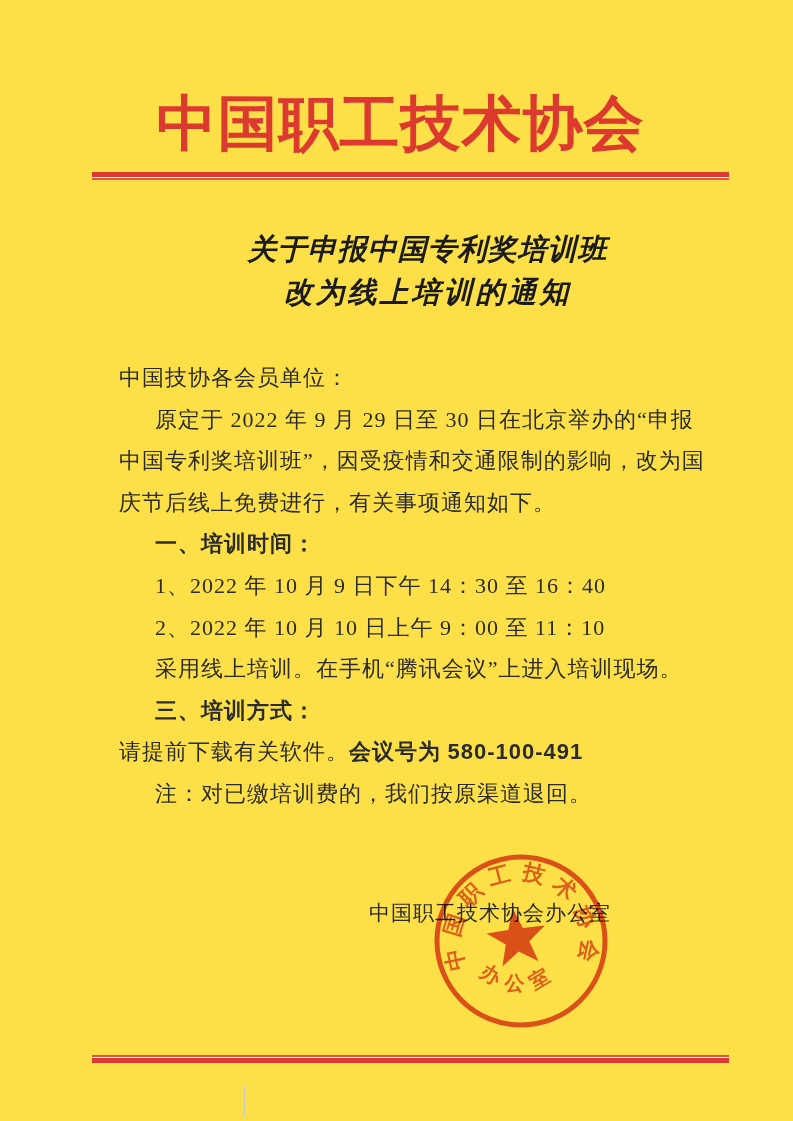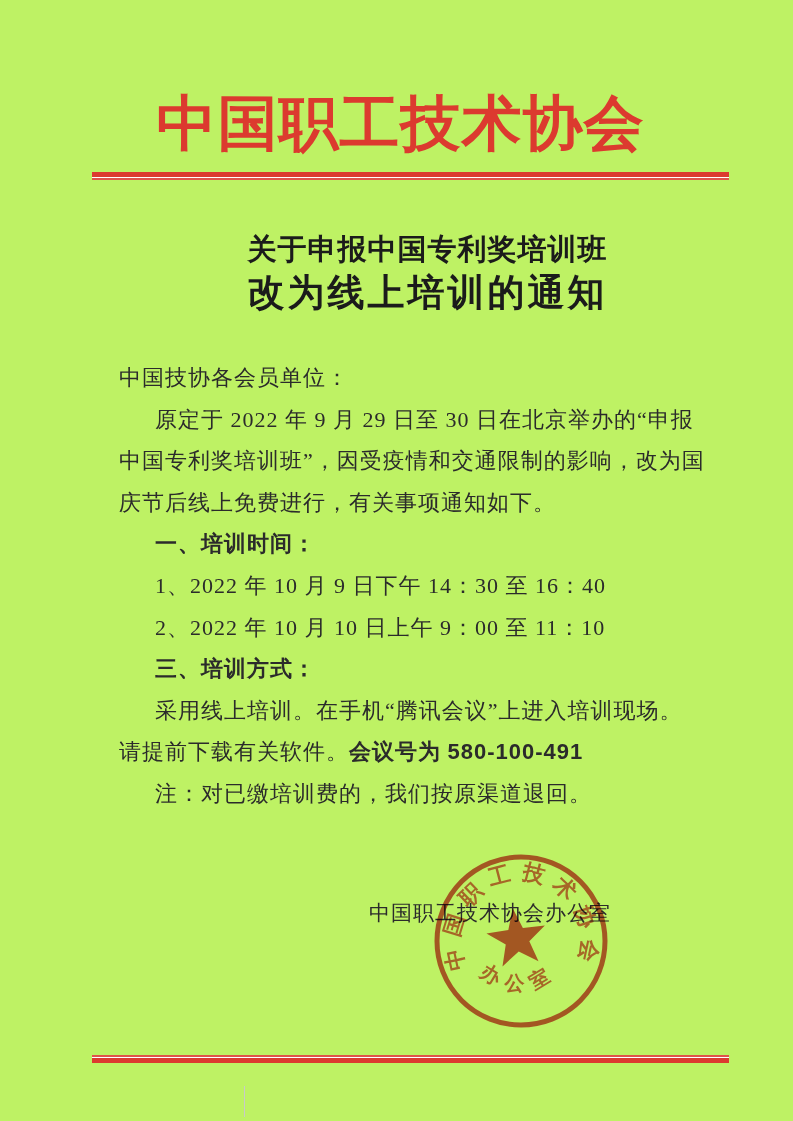--- a/index.html
+++ b/index.html
@@ -1,19 +1,19 @@
 <!DOCTYPE html>
 <html><head>
 <meta charset="utf-8">
 <style>
   html,body{margin:0;padding:0;background:#ffffff;}
   .page{
     position:relative;
     width:793px;height:1121px;
-    background:#bef264;
+    background:#fde047;
     overflow:hidden;
     font-family:"Liberation Serif","DejaVu Serif",serif;
   }
   
   .letterhead{
     position:absolute;top:84px;left:0;width:100%;
     text-align:center;
     font-size:60px;font-weight:bold;
     color:#dc3a2f;
     letter-spacing:1px;
@@ -22,24 +22,24 @@
   }
   .rule{position:absolute;left:92px;width:637px;}
   .rule-top{top:172px;}
   .rule-bottom{top:1055px;}
   .rule .thick{height:5px;background:#dc3a2f;}
   .rule .gap{height:1px;background:#ffffff;}
   .rule .thin{height:2px;background:#e0534a;}
   
   .doc-title{
     position:absolute;top:228px;left:110px;width:635px;
-    text-align:center;color:#1b1b1b;font-weight:bold;
+    text-align:center;color:#1b1b1b;font-weight:bold;font-style:italic;
   }
   .doc-title .t1{font-size:29px;line-height:43px;letter-spacing:1px;}
-  .doc-title .t2{font-size:37px;line-height:43px;letter-spacing:3px;}
+  .doc-title .t2{font-size:29px;line-height:43px;letter-spacing:3px;}
   
   .body-text{
     position:absolute;top:357px;left:119px;width:630px;
     font-size:22px;line-height:41.6px;color:#2b2b2b;
     letter-spacing:1px;
   }
   .line{white-space:nowrap;}
   .indent{padding-left:36px;}
   .b{font-weight:bold;}
   .num{font-family:Liberation Sans, sans-serif;font-weight:bold;}
@@ -95,22 +95,22 @@
   </div>
 
   <div class="body-text">
     <div class="line">中国技协各会员单位：</div>
     <div class="line indent">原定于 2022 年 9 月 29 日至 30 日在北京举办的“申报</div>
     <div class="line">中国专利奖培训班”，因受疫情和交通限制的影响，改为国</div>
     <div class="line">庆节后线上免费进行，有关事项通知如下。</div>
     <div class="line indent b">一、培训时间：</div>
     <div class="line indent">1、2022 年 10 月 9 日下午 14：30 至 16：40</div>
     <div class="line indent">2、2022 年 10 月 10 日上午 9：00 至 11：10</div>
+    <div class="line indent">采用线上培训。在手机“腾讯会议”上进入培训现场。</div>
     <div class="line indent b">三、培训方式：</div>
-    <div class="line indent">采用线上培训。在手机“腾讯会议”上进入培训现场。</div>
     <div class="line"><span>请提前下载有关软件。</span><span class="b">会议号为 </span><span class="num">580-100-491</span></div>
     <div class="line indent">注：对已缴培训费的，我们按原渠道退回。</div>
   </div>
 
   <div class="sig-org">中国职工技术协会办公室</div>
 
   <div class="seal">
     <svg width="180" height="180" viewBox="0 0 180 180">
       <defs>
         <path id="ringPath" d="M 38.3 122.3 A 61 61 0 1 1 141.7 122.3" fill="none"></path>

